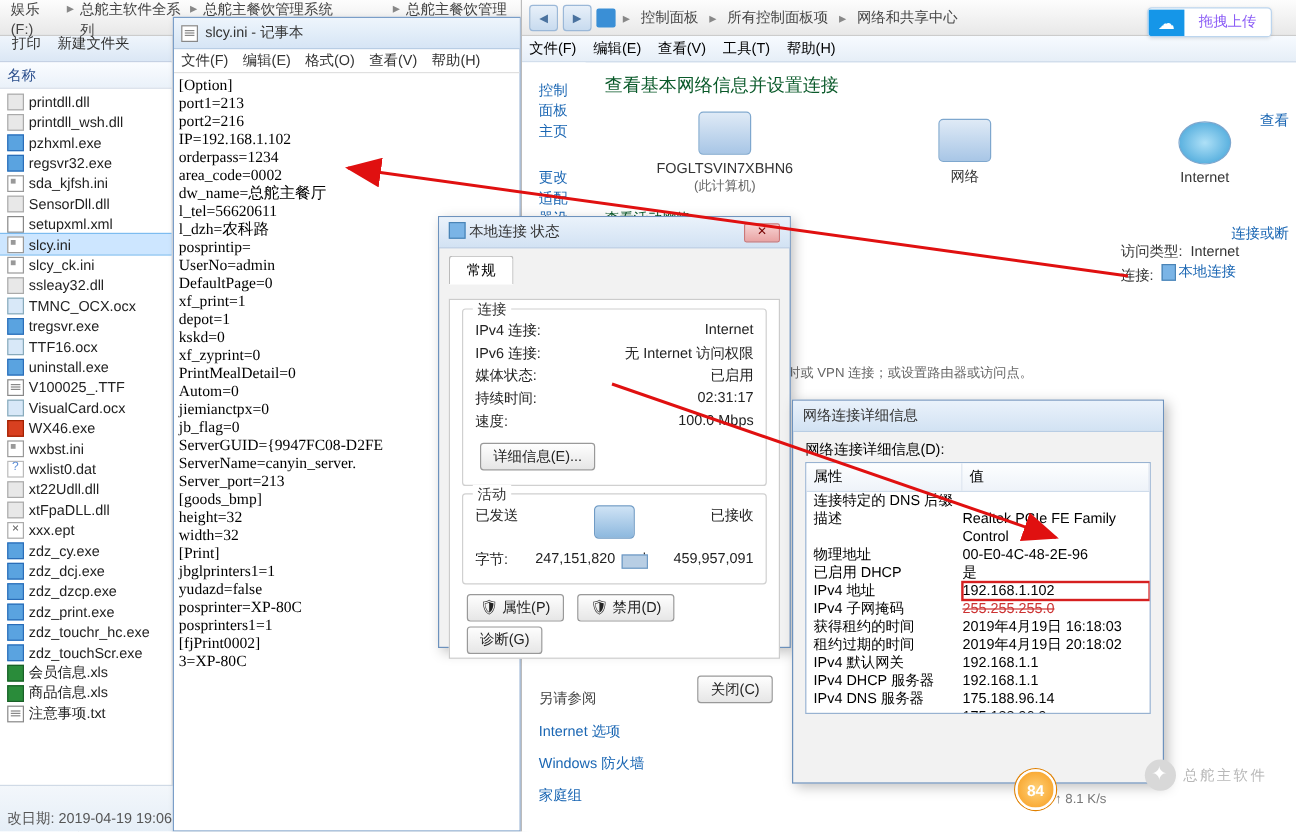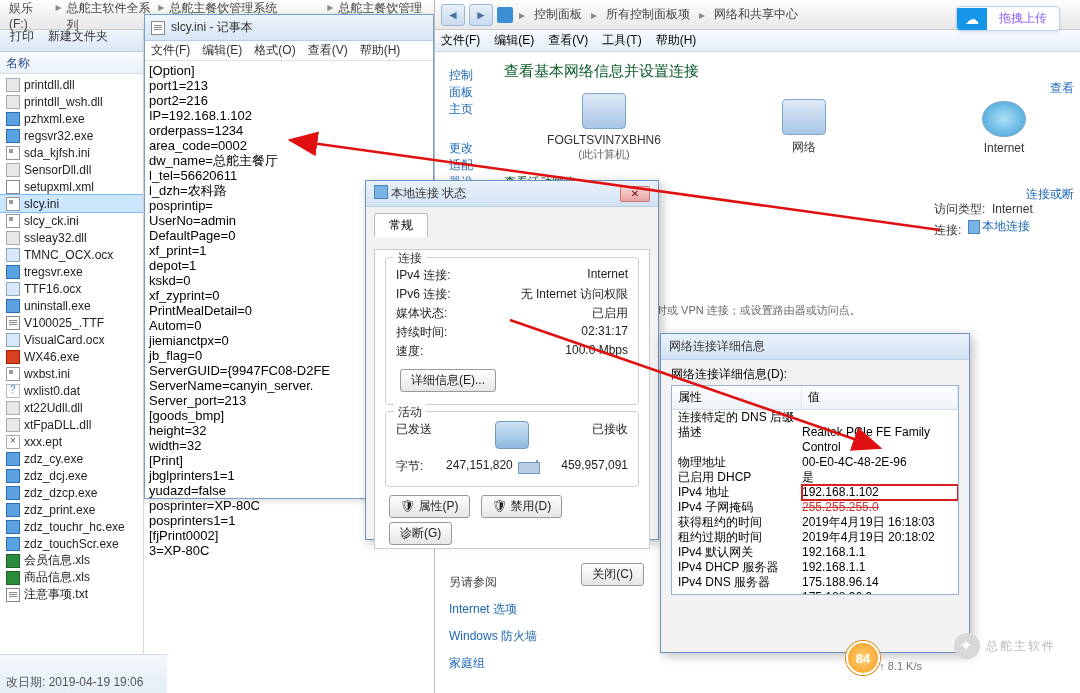--- a/index.html
+++ b/index.html
@@ -24,24 +24,24 @@
 .ico-dat:before{content:"?";position:absolute;left:3px;top:-1px;color:#5b8dd6;font-size:10px}
 .ico-ocx{background:#d8e8f8;border:1px solid #8ab}
 .ico-txt{position:relative;background:#fff;border:1px solid #888}
 .ico-txt:before{content:"";position:absolute;left:2px;top:3px;width:8px;height:1px;background:#888;box-shadow:0 2px #888,0 4px #888}
 .ico-red{background:#d84020;border:1px solid #a02000}
 .ico-ept{background:#fff;border:1px solid #aaa;position:relative}
 .ico-ept:before{content:"×";position:absolute;left:3px;top:-1px;color:#555;font-size:10px}
 .ico-xls{background:#2a8c3a;border:1px solid #1a6028}
 .status-bottom{position:absolute;left:0;bottom:0;width:167px;height:38px;background:linear-gradient(#f3f7fb,#e5eef7);border-top:1px solid #d0dae6;padding:19px 6px;color:#555}
 
-.notepad{position:absolute;left:144px;top:14px;width:290px;height:485px;background:#fff;border:1px solid #7a9ec8;box-shadow:2px 2px 6px rgba(0,0,0,.15)}
+.notepad{position:absolute;left:144px;top:14px;width:290px;height:679px;background:#fff;border:1px solid #7a9ec8;box-shadow:2px 2px 6px rgba(0,0,0,.15)}
 .np-title{height:26px;background:linear-gradient(#eef5fc,#d6e5f5);display:flex;align-items:center;padding:0 6px;gap:6px;color:#333;border-bottom:1px solid #b8cde4}
 .np-menu{height:20px;display:flex;gap:12px;padding:0 6px;align-items:center;color:#333;border-bottom:1px solid #e0e0e0}
-.np-body{padding:2px 4px;font-family:Liberation Sans, sans-serif;font-size:13px;line-height:15px;white-space:pre;color:#000}
+.np-body{padding:2px 4px;font-family:Liberation Serif, serif;font-size:13px;line-height:15px;white-space:pre;color:#000}
 
 .cp-win{position:absolute;left:434px;top:0;width:646px;height:693px;background:#fff;border-left:1px solid #bbb}
 .cp-addr{height:30px;background:linear-gradient(#fdfdfd,#e8e8e8);border-bottom:1px solid #ccc;display:flex;align-items:center;padding:0 6px;gap:4px}
 .cp-nav{width:24px;height:22px;border-radius:3px;background:linear-gradient(#e8f0f9,#c8dbef);border:1px solid #9bb8d8;display:flex;align-items:center;justify-content:center;color:#4a729f}
 .cp-menu{height:22px;background:linear-gradient(#f7fbff,#e6eef7);border-bottom:1px solid #c9d6e8;display:flex;gap:14px;align-items:center;padding:0 6px}
 .cp-body{display:flex;height:calc(100% - 52px);position:relative}
 .cp-side{width:160px;padding:12px 14px;background:#fff}
 .cp-side a{display:block;color:#1a66b3;padding:3px 0;text-decoration:none}
 .cp-main{flex:1;padding:10px 16px;position:relative}
 .cp-h{color:#0a5a2a;font-size:15px;margin-bottom:12px}
@@ -345,21 +345,21 @@
         </div>
         <div class="net-node">
           <div class="net-ico"></div>
           <div>网络</div>
         </div>
         <div class="net-node">
           <div class="net-ico globe"></div>
           <div>Internet</div>
         </div>
       </div>
-      <div style="position:absolute;right:6px;top:28px" class="link-blue">查看</div>
+      <div style="position:absolute;right:6px;top:40px" class="link-blue">查看</div>
       <div style="position:absolute;right:6px;top:134px" class="link-blue">连接或断</div>
 
       <div class="cp-sub">查看活动网络</div>
       <div class="net-row">
         <span class="tiny-ico"></span>
         <div class="lbl">
           <div><a class="link-blue">网络</a></div>
           <div class="small">工作网络</div>
         </div>
         <div class="rcol">

